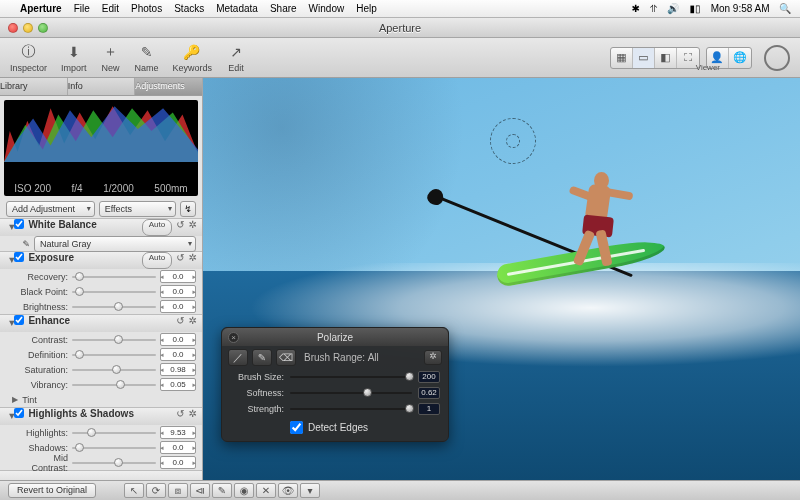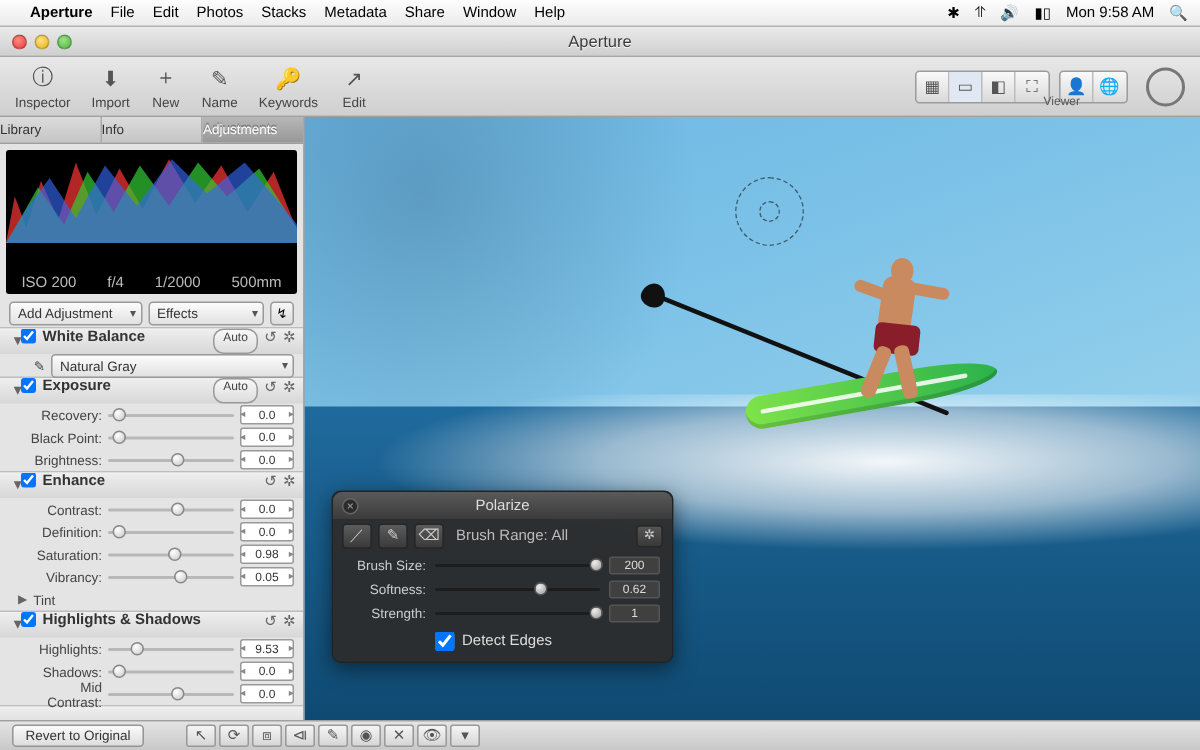--- a/index.html
+++ b/index.html
@@ -81,21 +81,21 @@
 .hud .hhead .ht{position:absolute;left:50%;transform:translateX(-50%)}
 .hud .tools{display:flex;align-items:center;padding:3px 6px;gap:4px}
 .hud .tbtn2{width:20px;height:17px;background:linear-gradient(#5c5c5c,#3a3a3a);border:1px solid #262626;border-radius:3px;font-size:10px;text-align:center;line-height:15px;color:#ccc}
 .hud .range{font-size:9px;color:#bbb;margin-left:4px}
 .hud .hcog{margin-left:auto;width:18px;height:15px;background:linear-gradient(#555,#383838);border:1px solid #262626;border-radius:3px;text-align:center;font-size:9px;color:#ccc}
 .hud .hr{display:flex;align-items:center;padding:2px 8px;gap:6px}
 .hud .hr .hl{width:54px;text-align:right;font-size:9px;color:#ccc}
 .hud .hslider{flex:1;position:relative;height:10px}
 .hud .htrack{position:absolute;left:0;right:0;top:4px;height:2px;background:#1d1d1d;border-radius:1px}
 .hud .hthumb{position:absolute;top:0;width:9px;height:9px;border-radius:50%;background:radial-gradient(circle at 35% 30%,#eee,#999);border:1px solid #555}
-.hud .hval{width:34px;height:12px;background:#404040;border:1px solid #555;border-radius:2px;font-size:8px;text-align:center;line-height:10px;color:#ddd}
+.hud .hval{width:22px;height:12px;background:#0f172a;border:1px solid #555;border-radius:2px;font-size:8px;text-align:center;line-height:10px;color:#ddd}
 .hud .detect{display:flex;align-items:center;gap:5px;padding:4px 0 7px 68px;font-size:9px}
 .footer{height:20px;background:linear-gradient(#e4e4e4,#c8c8c8);border-top:1px solid #a0a0a0;display:flex;align-items:center;padding:0 8px}
 .footer .revert{height:15px;background:linear-gradient(#fafafa,#ddd);border:1px solid #969696;border-radius:3px;font-size:9px;padding:0 8px;line-height:13px;color:#333}
 .footer .tools{margin-left:28px;display:flex;gap:2px}
 .footer .ft{width:20px;height:15px;background:linear-gradient(#f5f5f5,#d6d6d6);border:1px solid #9a9a9a;border-radius:2px;font-size:10px;text-align:center;line-height:13px;color:#555}
 .viewer-label{position:absolute;right:70px;bottom:-1px;font-size:8px;color:#555}
 </style>
 </head>
 <body>
 

